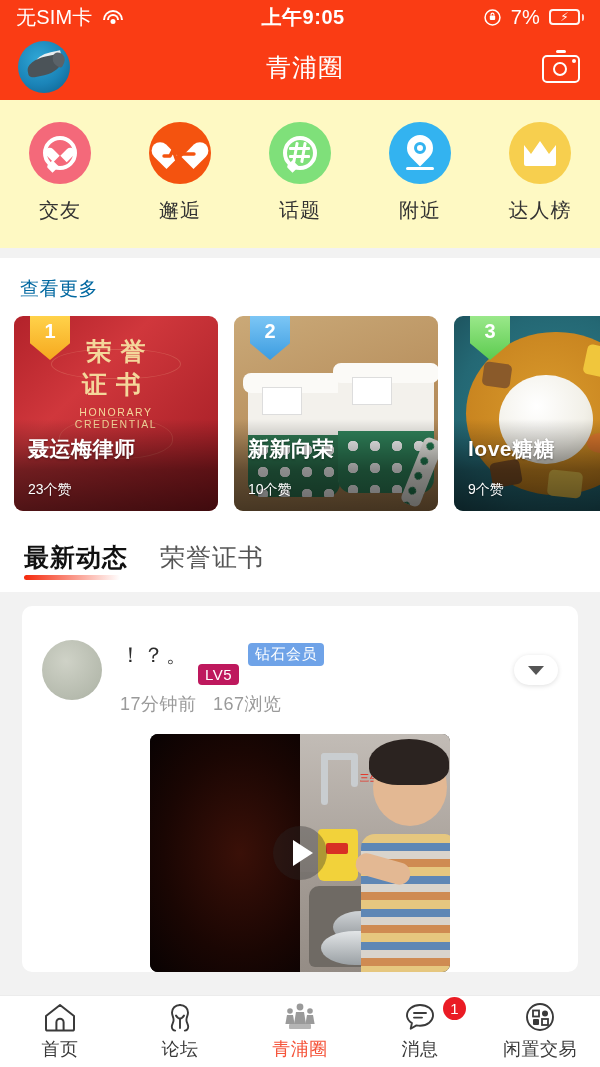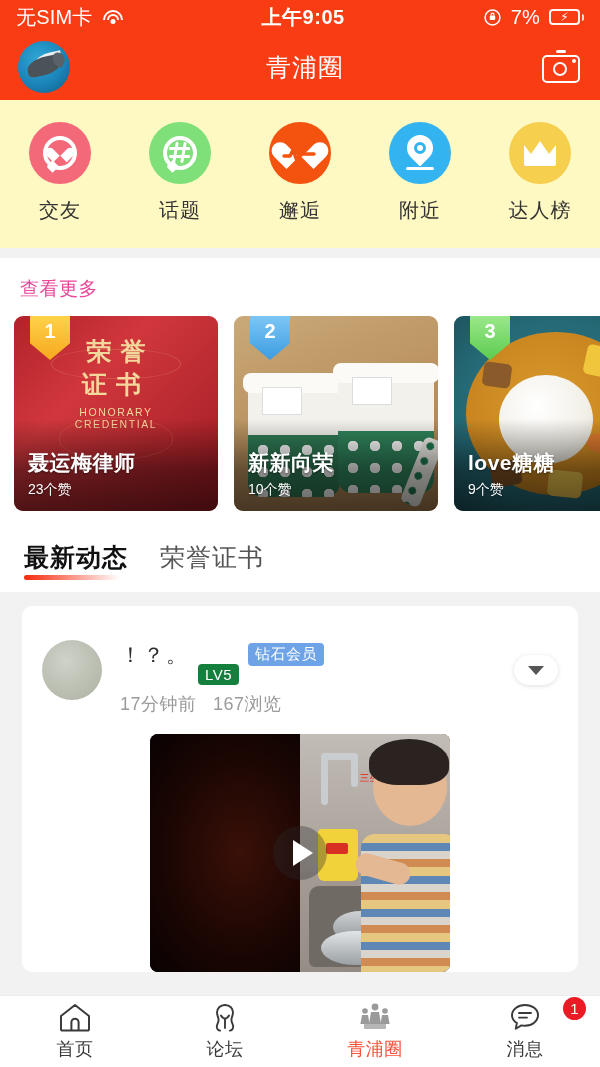--- a/index.html
+++ b/index.html
@@ -97,36 +97,36 @@
   .ic-pin .hole { position:absolute; left:10px; top:7px; width:12px; height:12px; border:3px solid #33b3f0; border-radius:50%; }
   .ic-pin .base { position:absolute; left:2px; bottom:1px; width:28px; height:3px; background:#fff; border-radius:2px;}
 
   .ic-crown { position:relative; width:36px; height:28px; }
 
   
   .hot-panel { background:#fff; margin-top:10px; padding: 18px 0 16px; flex:none; }
   .hot-head { display:flex; align-items:center; justify-content:space-between; padding: 0 20px 14px; }
   .hot-title { font-size:27px; font-weight:bold; color:#1d1d1d; letter-spacing:1px; position:relative; }
   .hot-title .reddot { position:absolute; width:17px; height:17px; background:#fb2c10; border-radius:50%; right:-4px; top:-3px; }
-  .hot-more { font-size:19px; color:#ec4899; letter-spacing:0.5px; }
+  .hot-more { font-size:19px; color:#0369a1; letter-spacing:0.5px; }
   .hot-cards { display:flex; gap:16px; padding-left:14px; }
   .hot-card { width:204px; height:195px; border-radius:9px; overflow:hidden; position:relative; flex:none; }
   .hot-card.c3 { width:204px; }
   .rank-badge {
     position:absolute; left:16px; top:0; width:40px; height:44px; z-index:3;
     display:flex; align-items:flex-start; justify-content:center; padding-top:4px;
     color:#fff; font-size:20px; font-weight:bold;
     clip-path: polygon(0 0, 100% 0, 100% 62%, 50% 100%, 0 62%);
   }
   .rank-badge.r1 { background: linear-gradient(180deg,#ffd24a 0%, #f6a81e 100%); }
   .rank-badge.r2 { background: linear-gradient(180deg,#7cc6f5 0%, #3c9ce0 100%); }
   .rank-badge.r3 { background: linear-gradient(180deg,#9ae88a 0%, #5ccb4f 100%); }
   .card-shade { position:absolute; left:0; right:0; bottom:0; height:92px; background:linear-gradient(180deg, rgba(0,0,0,0) 0%, rgba(0,0,0,.45) 55%, rgba(0,0,0,.6) 100%); z-index:2;}
   .card-text { position:absolute; left:14px; bottom:12px; z-index:3; color:#fff; }
-  .card-title { font-size:21px; font-weight:bold; letter-spacing:.5px; margin-bottom:4px; text-shadow:0 1px 2px rgba(0,0,0,.4); }
+  .card-title { font-size:21px; font-weight:bold; letter-spacing:.5px; margin-bottom:18px; text-shadow:0 1px 2px rgba(0,0,0,.4); }
   .card-likes { font-size:14px; text-shadow:0 1px 2px rgba(0,0,0,.4); }
 
   
   .art { position:absolute; inset:0; }
   .art-cert { background: linear-gradient(135deg,#b2222a 0%, #d0373c 35%, #9e1a22 100%); }
   .art-cert .cz { position:absolute; left:50%; top:34%; transform:translate(-50%,-50%); text-align:center; color:#f4d79b; }
   .art-cert .cz .big { font-size:25px; font-weight:bold; letter-spacing:9px; text-indent:9px; }
   .art-cert .cz .small { font-size:10.5px; letter-spacing:1.6px; margin-top:5px; }
   .art-cert .orn { position:absolute; left:18%; right:18%; top:17%; height:30px; border:1.5px solid rgba(255,220,170,.18); border-radius:50%/60%; }
   .art-cert .orn2 { position:absolute; left:22%; right:22%; top:52%; height:42px; border:1.5px solid rgba(255,220,170,.14); border-radius:50% 50% 45% 45%; }
@@ -167,21 +167,21 @@
 
   
   .feed { background:#f2f2f2; padding: 14px 0 0; flex:1; overflow:hidden; }
   .post { background:#fff; margin: 0 22px; border-radius:10px; padding: 18px 20px 0; }
   .post-head { display:flex; align-items:center; }
   .pavatar { width:60px; height:60px; border-radius:50%; background: radial-gradient(circle at 40% 35%, #cfd2c7 0%, #b6bbae 70%, #a7ad9f 100%); flex:none; }
   .pmeta { margin-left:18px; flex:1; }
   .pname-row { display:flex; align-items:center; gap:9px; }
   .pname { font-size:21px; color:#2b2b2b; letter-spacing:2px; }
   .badge { font-size:15px; color:#fff; border-radius:4px; padding:2px 7px; letter-spacing:.5px; }
-  .badge.lv { background:#15803d;margin-top:40px; }
+  .badge.lv { background:#be185d;margin-top:40px; }
   .badge.vip { background:#6fa3e8; }
   .psub { font-size:18px; color:#9a9a9a; margin-top:7px; letter-spacing:.5px; }
   .pmore { width:44px; height:30px; border-radius:15px; background:#fff; box-shadow:0 1px 5px rgba(0,0,0,.13);
            display:flex; align-items:center; justify-content:center; flex:none; }
   .pmore .tri { width:0; height:0; border-left:8px solid transparent; border-right:8px solid transparent; border-top:9px solid #555; }
 
   .video-wrap { margin: 18px auto 0; width:300px; height:238px; border-radius:8px; overflow:hidden; position:relative; background:#000; }
   .vid-dark { position:absolute; left:0; top:0; width:50%; height:100%; background: radial-gradient(ellipse at 60% 50%, #3a1008 0%, #1a0603 60%, #080202 100%); }
   .vid-photo { position:absolute; right:0; top:0; width:50%; height:100%;
                background: linear-gradient(160deg,#b9b3ae 0%, #a49c95 45%, #8d857e 100%); overflow:hidden;}
@@ -267,42 +267,42 @@
           <div class="cat-circle" style="background:#f4697a">
             <span class="ic-heart">
                 <span class="bubble"></span>
                 <span class="h"></span>
               </span>
           </div>
           <div class="cat-label">交友</div>
         </div>
 
         <div class="cat-item">
+          <div class="cat-circle" style="background:#f4530f">
+            <span class="ic-pulse">
+              <span class="hh"></span>
+              <svg width="36" height="16" viewBox="0 0 36 16">
+                <path d="M2 10h6l3-6 4 11 3-7h14" fill="none" stroke="#f4530f" stroke-width="3.4" stroke-linecap="round" stroke-linejoin="round"></path>
+              </svg>
+            </span>
+          </div>
+          <div class="cat-label">邂逅</div>
+        </div>
+
+        <div class="cat-item">
           <div class="cat-circle" style="background:#7fe07a">
             <span class="ic-hash">
               <span class="bubble"></span>
               <span class="bar v1"></span>
                 <span class="bar v2"></span>
               <span class="bar h1"></span>
                 <span class="bar h2"></span>
             </span>
           </div>
           <div class="cat-label">话题</div>
-        </div>
-
-        <div class="cat-item">
-          <div class="cat-circle" style="background:#f4530f">
-            <span class="ic-pulse">
-              <span class="hh"></span>
-              <svg width="36" height="16" viewBox="0 0 36 16">
-                <path d="M2 10h6l3-6 4 11 3-7h14" fill="none" stroke="#f4530f" stroke-width="3.4" stroke-linecap="round" stroke-linejoin="round"></path>
-              </svg>
-            </span>
-          </div>
-          <div class="cat-label">邂逅</div>
         </div>
 
         <div class="cat-item">
           <div class="cat-circle" style="background:#33b3f0">
             <span class="ic-pin">
                 <span class="drop"></span>
                 <span class="hole"></span>
                 <span class="base"></span>
               </span>
           </div>
@@ -483,15 +483,27 @@
       <span class="nav-ico">
         <svg width="34" height="30" viewBox="0 0 34 30">
           <path d="M17 3C9.8 3 4 7.6 4 13.2c0 3.2 1.9 6 4.9 7.9l-1.2 5.6 5.7-3.3c1.1.2 2.3.4 3.6.4 7.2 0 13-4.6 13-10.6S24.2 3 17 3z" fill="none" stroke="#3a3a3a" stroke-width="1.9" stroke-linejoin="round"></path>
           <path d="M11 11h12M11 15.6h8" stroke="#3a3a3a" stroke-width="1.9" stroke-linecap="round"></path>
         </svg>
       </span>
       <span class="nav-badge">1</span>
       <span class="nav-label">消息</span>
     </div>
 
+    <div class="nav-item">
+      <span class="nav-ico">
+        <svg width="34" height="30" viewBox="0 0 34 30">
+          <circle cx="17" cy="15" r="13" fill="none" stroke="#3a3a3a" stroke-width="1.9"></circle>
+          <rect x="10" y="8.5" width="6" height="6" fill="none" stroke="#3a3a3a" stroke-width="1.8"></rect>
+          <rect x="19" y="8.5" width="6" height="6" rx="3" fill="#3a3a3a"></rect>
+          <rect x="10" y="17" width="6" height="6" rx="1" fill="#3a3a3a"></rect>
+          <rect x="19" y="17" width="6" height="6" fill="none" stroke="#3a3a3a" stroke-width="1.8"></rect>
+        </svg>
+      </span>
+      <span class="nav-label">闲置交易</span>
+    </div>
 
   </div>
 </div>
 
 </body></html>

